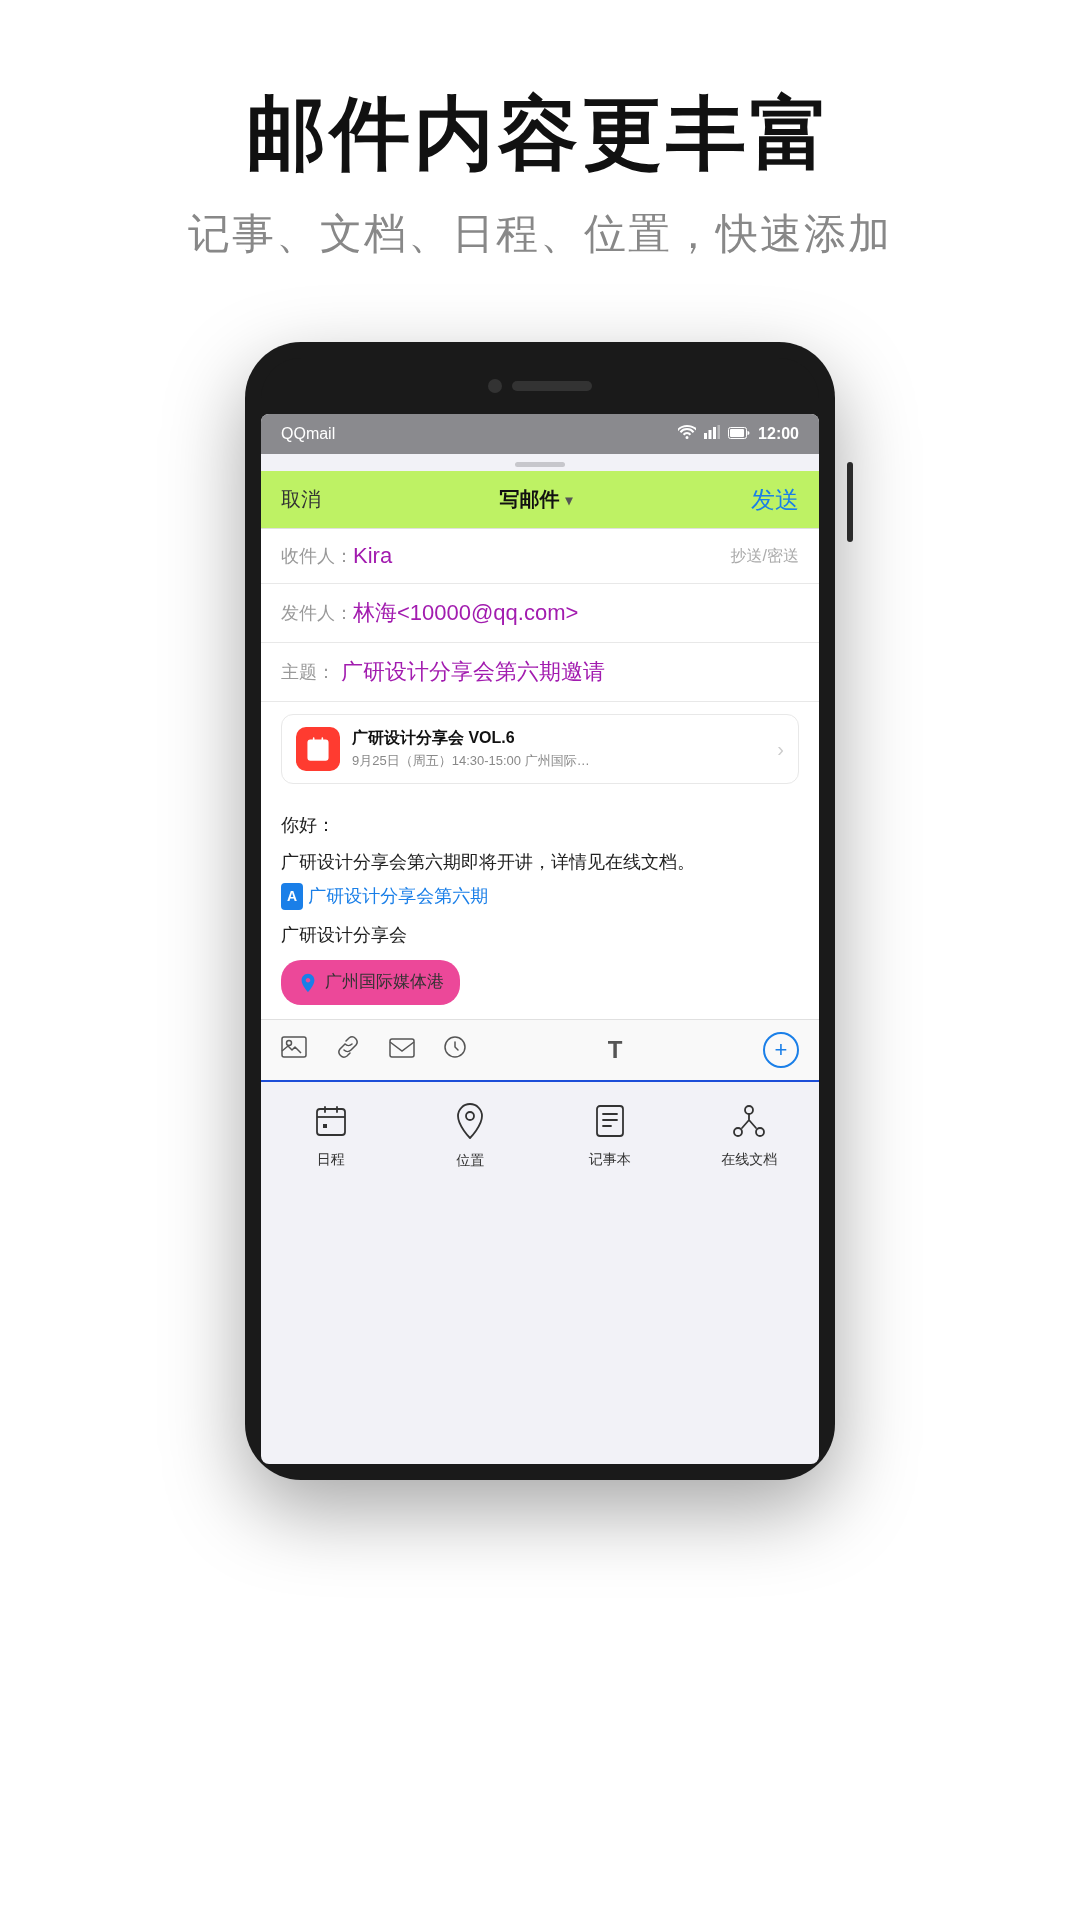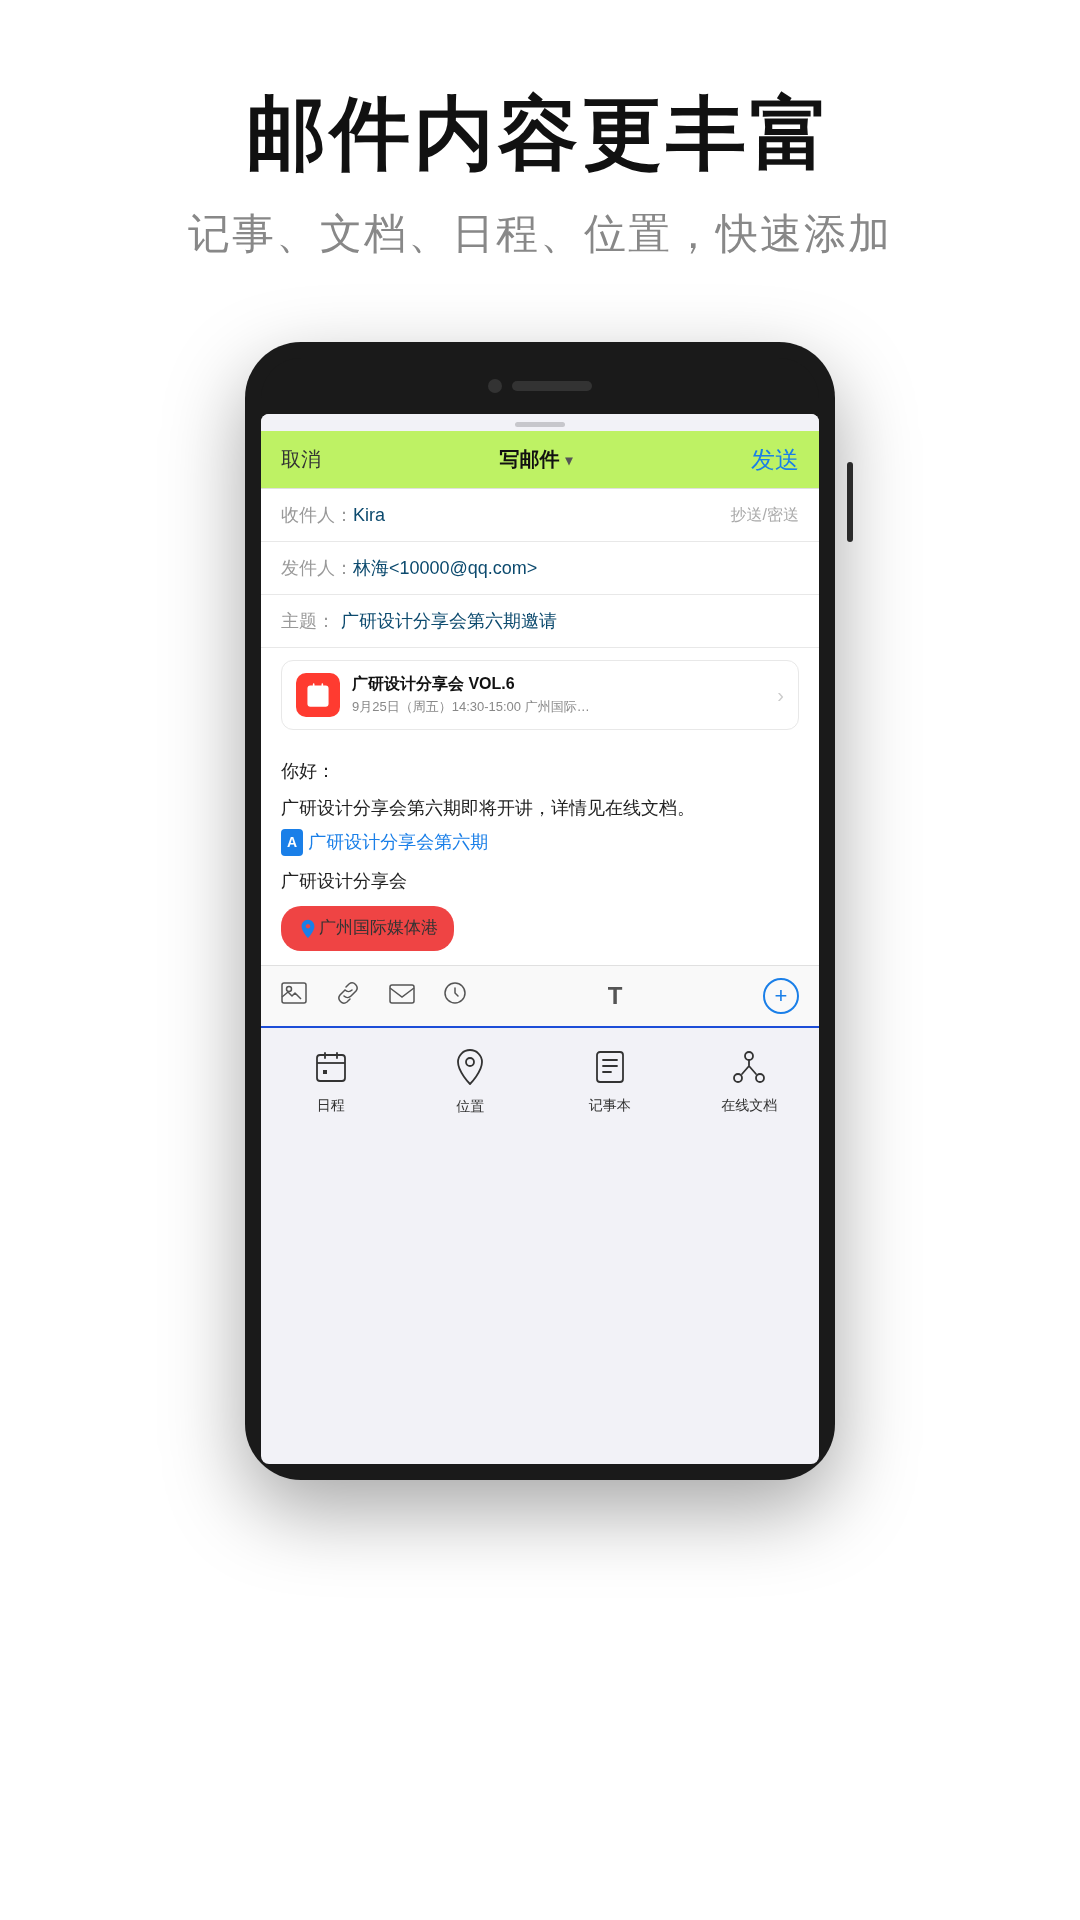--- a/index.html
+++ b/index.html
@@ -174,22 +174,22 @@
       padding: 14px 20px;
       border-bottom: 1px solid #e8e8e8;
       min-height: 52px;
     }
     .field-label {
       font-size: 18px;
       color: #999;
       min-width: 60px;
     }
     .field-value {
-      font-size: 18px;
-      color: #0c4a6e;
+      font-size: 22px;
+      color: #a21caf;
       flex: 1;
     }
     .field-cc {
       font-size: 16px;
       color: #aaa;
       margin-left: auto;
     }
 
     
     .attachment-card {
@@ -268,22 +268,22 @@
       font-size: 18px;
     }
     .email-body-closing {
       margin-top: 8px;
     }
 
     
     .location-chip {
       display: inline-flex;
       align-items: center;
-      gap: 0;
-      background: #ef4444;
+      gap: 6px;
+      background: #ec4899;
       border-radius: 20px;
       padding: 8px 16px;
       margin-top: 10px;
     }
     .location-pin {
       width: 22px;
       height: 22px;
     }
     .location-text {
       font-size: 17px;
@@ -363,20 +363,49 @@
   <div class="phone-outer">
 
     <div class="phone-notch-bar">
       <div class="phone-camera"></div>
       <div class="phone-speaker"></div>
     </div>
     <div class="phone-side-button"></div>
 
     <div class="phone-screen">
 
+      <div class="status-bar">
+        <span class="status-bar-app">QQmail</span>
+        <div class="status-bar-right">
+
+          <span class="wifi-icon">
+            <svg width="18" height="14" viewBox="0 0 18 14" fill="white">
+              <path d="M9 11a1.5 1.5 0 110 3 1.5 1.5 0 010-3zm0-4a5.5 5.5 0 014.2 1.95l-1.5 1.5A3.5 3.5 0 009 9a3.5 3.5 0 00-2.7 1.45l-1.5-1.5A5.5 5.5 0 019 7zm0-4a9.5 9.5 0 017.3 3.4l-1.5 1.5A7.5 7.5 0 009 5a7.5 7.5 0 00-5.8 2.9L1.7 6.4A9.5 9.5 0 019 3zm0-3C13.7 0 17.85 2 20.5 5.2L19 6.7A11.5 11.5 0 009 2a11.5 11.5 0 00-10 5.7L-1.5 5.2A13.5 13.5 0 019 0z"></path>
+            </svg>
+          </span>
+
+          <span class="signal-icon">
+            <svg width="16" height="14" viewBox="0 0 16 14" fill="white">
+              <rect x="0" y="8" width="3" height="6"></rect>
+              <rect x="4.5" y="5" width="3" height="9"></rect>
+              <rect x="9" y="2" width="3" height="12"></rect>
+              <rect x="13.5" y="0" width="2.5" height="14" opacity="0.4"></rect>
+            </svg>
+          </span>
+
+          <span class="battery-icon">
+            <svg width="22" height="12" viewBox="0 0 22 12" fill="none">
+              <rect x="0.5" y="0.5" width="18" height="11" rx="2" stroke="white" stroke-width="1"></rect>
+              <rect x="2" y="2" width="14" height="8" rx="1" fill="white"></rect>
+              <path d="M19.5 4v4a2 2 0 000-4z" fill="white"></path>
+            </svg>
+          </span>
+          <span class="status-bar-time">12:00</span>
+        </div>
+      </div>
 
       <div class="handle-bar">
         <div class="handle"></div>
       </div>
 
       <div class="nav-bar">
         <span class="nav-cancel">取消</span>
         <span class="nav-title">
           <span>写邮件</span>
           <span class="nav-title-arrow">▾</span>

